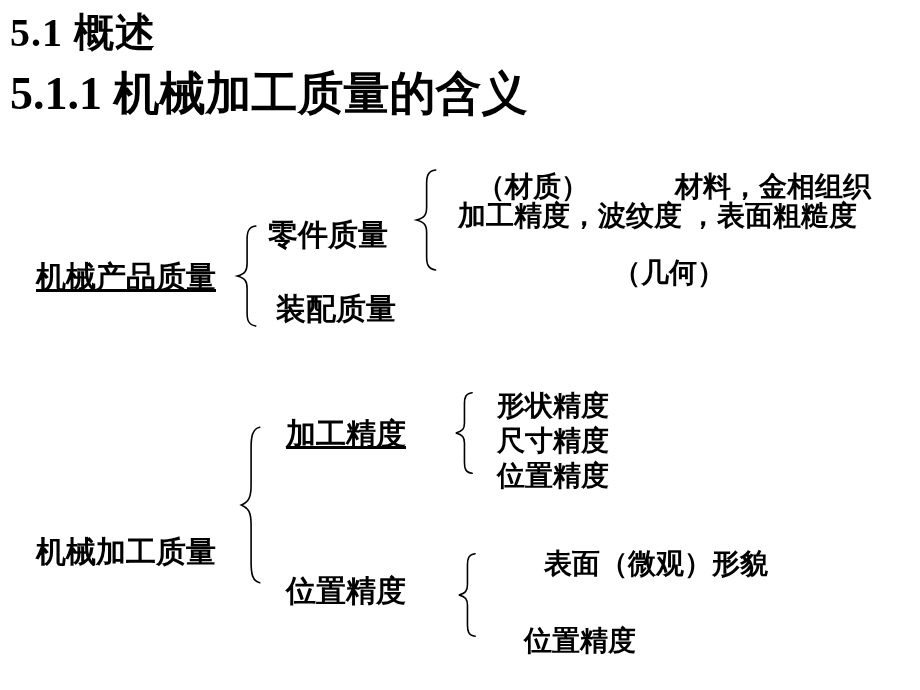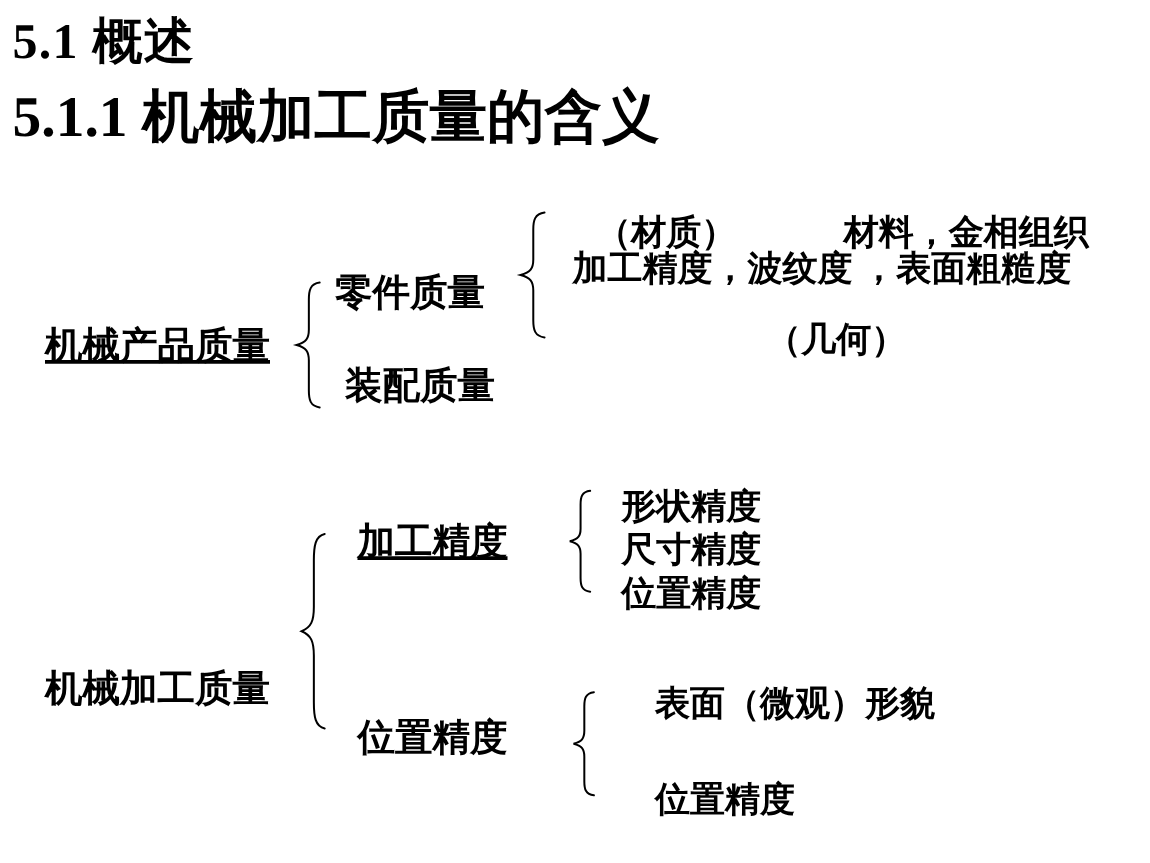--- a/index.html
+++ b/index.html
@@ -78,17 +78,17 @@
     <div class="abs vlist" style="left:497px; top:388px;">
       <span class="leaf">形状精度</span>
       <span class="leaf">尺寸精度</span>
       <span class="leaf">位置精度</span>
     </div>
 
     <svg class="brace" style="left:455px; top:552px;" width="23" height="86" viewBox="0 0 24 100" preserveAspectRatio="none">
       <path d="M21 2 C14 3 13 8 13 15 L13 38 C13 45 11 48 4 50 C11 52 13 55 13 62 L13 85 C13 92 14 97 21 98"></path>
     </svg>
 
-    <div class="abs leaf" style="left:524px; top:549px;">表面（微观）形貌</div>
+    <div class="abs leaf" style="left:544px; top:549px;">表面（微观）形貌</div>
     <div class="abs leaf" style="left:524px; top:626px;">位置精度</div>
   </div>
 
 </div>
 
 </body></html>

